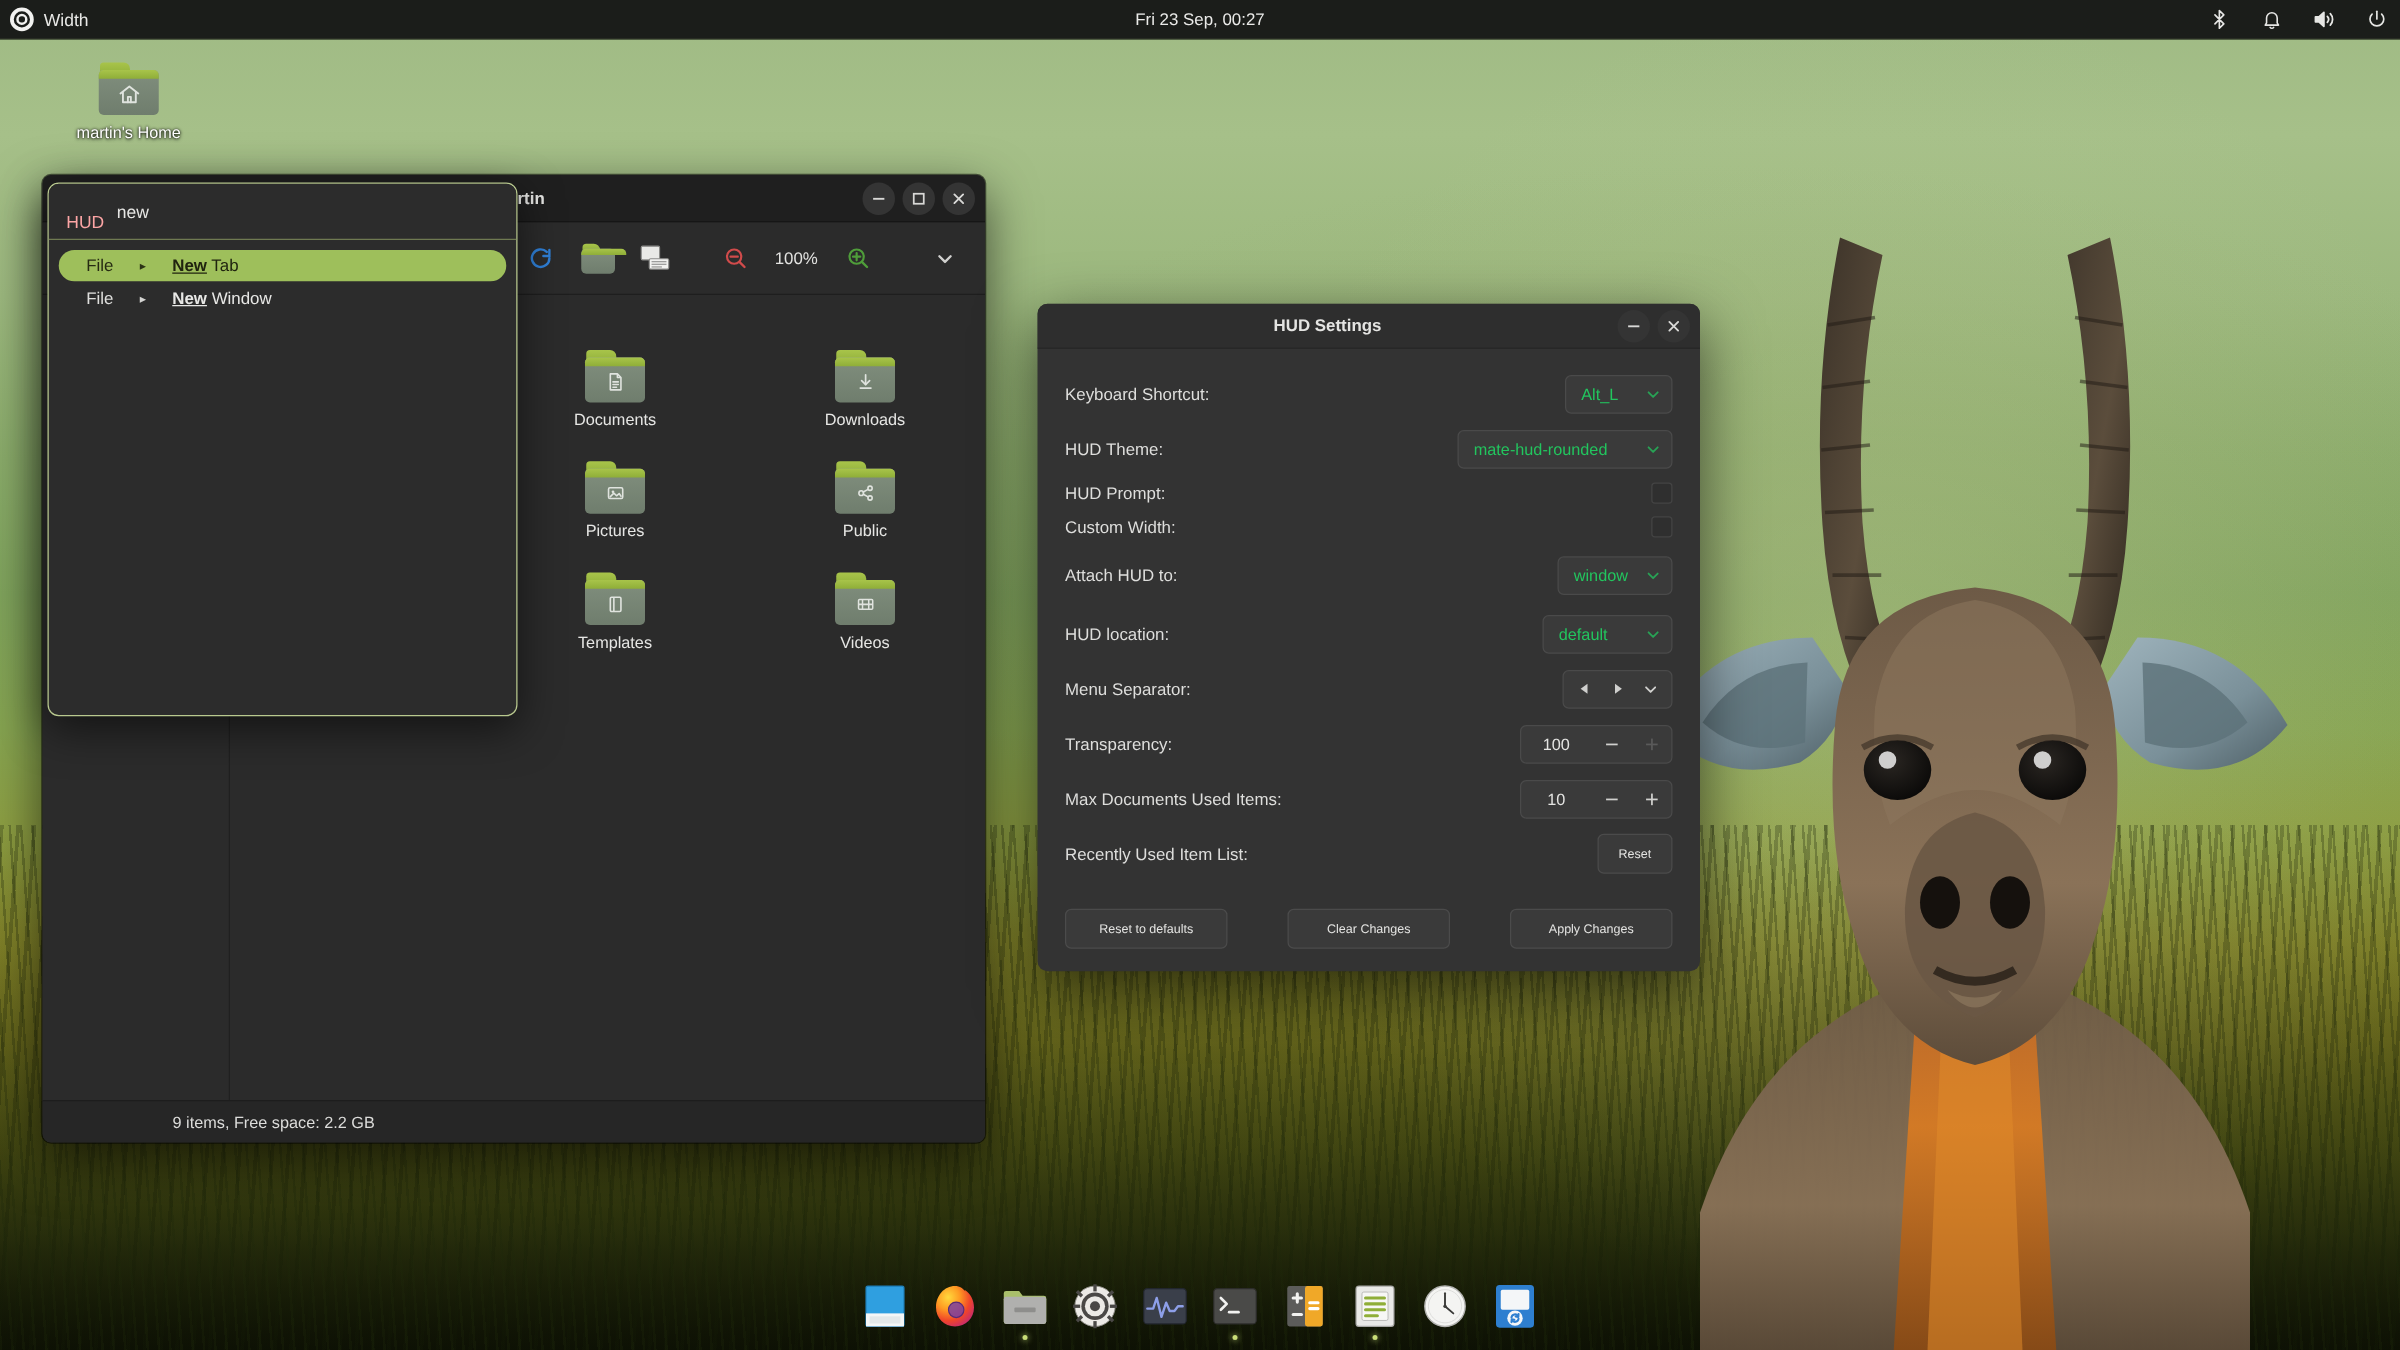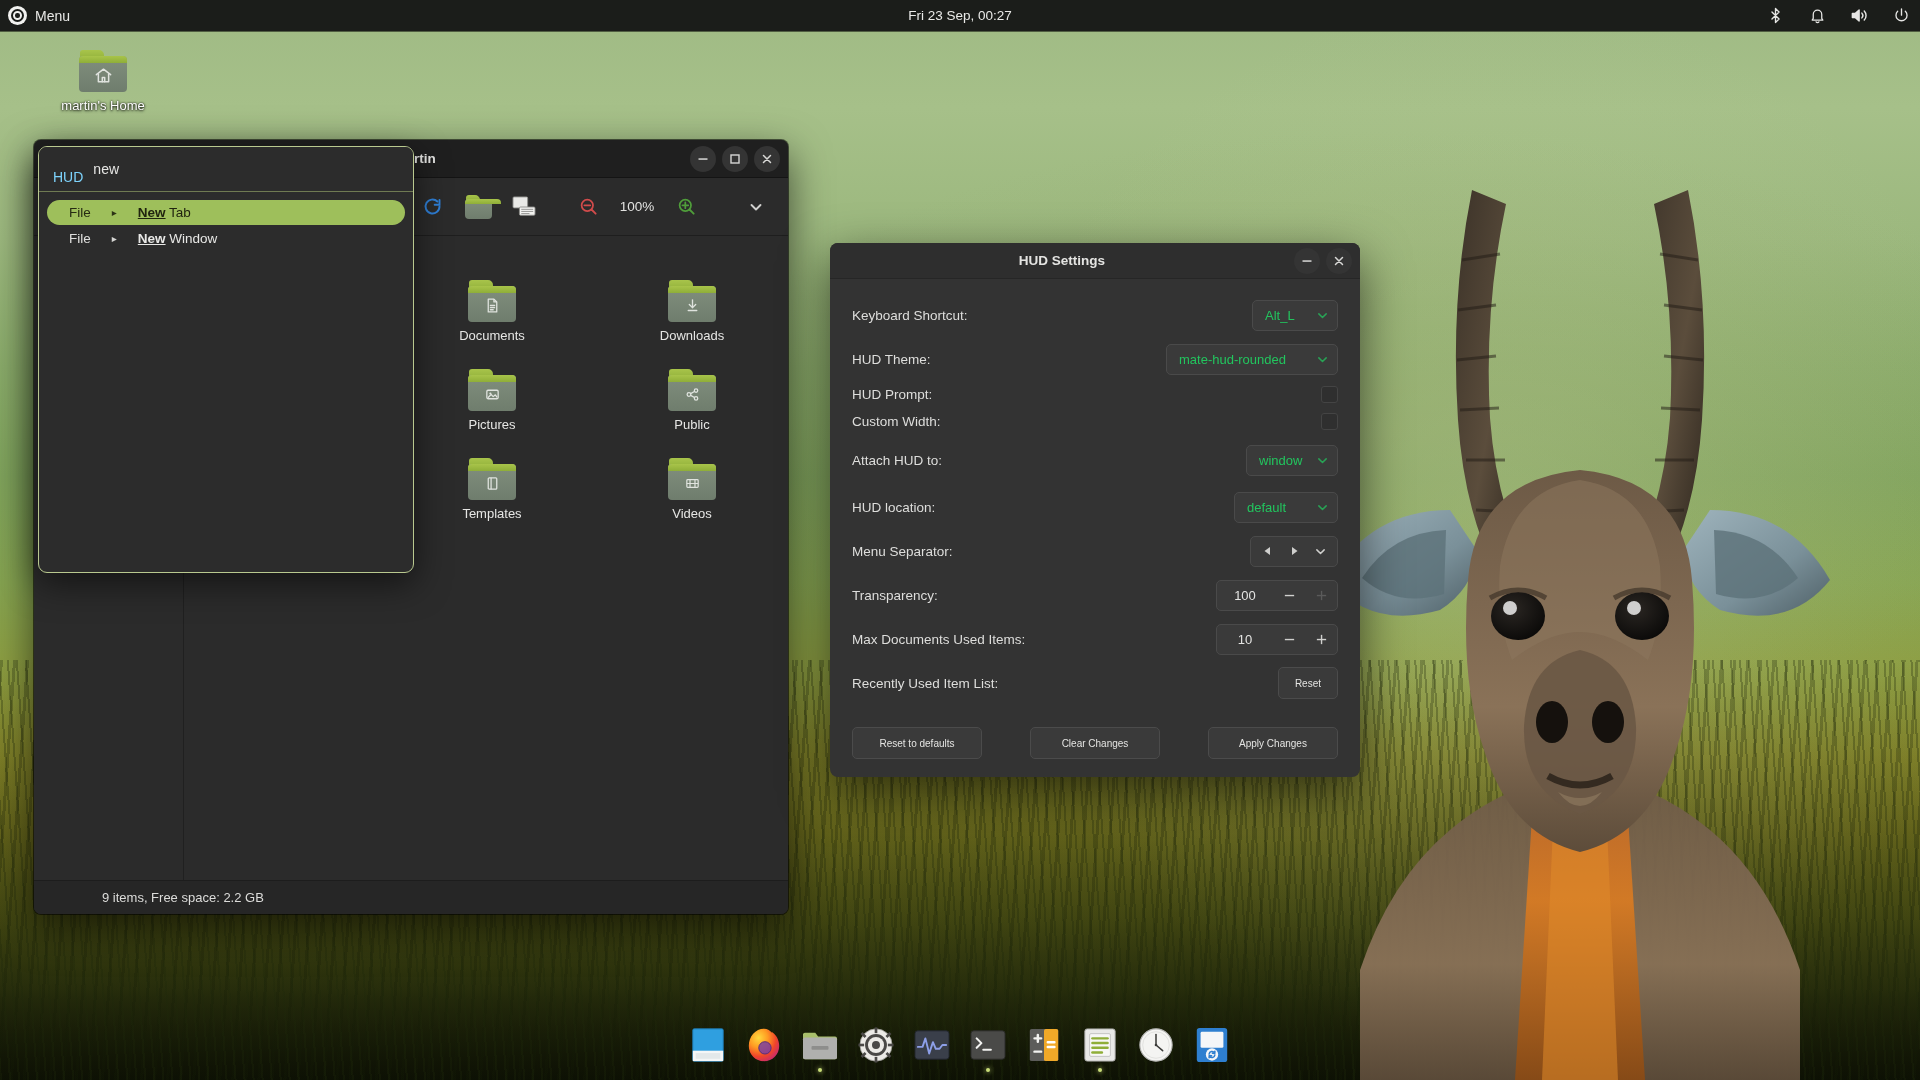--- a/index.html
+++ b/index.html
@@ -231,21 +231,21 @@
   .fm-item .label {
     margin-top: 6px; font-size: 13px; color:#e6e6e4;
     white-space: nowrap;
   }
   #fm-status {
     position:absolute; left:0; right:0; bottom:0;
     height: 34px;
     background:#262626;
     border-top: 1px solid #1d1d1d;
     display:flex; align-items:center;
-    padding-left: 68px;
+    padding-left: 104px;
     font-size: 13px; color:#dcdcda;
   }
 
   
   #hud {
     position:absolute;
     left: 38px; top: 146px;
     width: 376px; height: 427px;
     background: #2c2c2c;
     border: 1px solid #b9c98f;
@@ -254,21 +254,21 @@
     box-shadow: 0 10px 34px rgba(0,0,0,0.55);
     overflow:hidden;
   }
   #hud-entry {
     height: 45px;
     display:flex; align-items:center; gap: 10px;
     padding: 0 14px;
     border-bottom: 1px solid #6f7a52;
     background: #2c2c2c;
   }
-  #hud-entry .hud-tag { font-size: 14px; color:#7dd3fc;margin-top:16px; }
+  #hud-entry .hud-tag { font-size: 14px; color:#fca5a5;margin-top:16px; }
   #hud-entry .hud-query { font-size: 14px; color:#e6e6e4; }
   #hud-results { padding: 8px 8px 0 8px; }
   .hud-row {
     display:flex; align-items:center; gap: 21px;
     height: 25px; padding: 0 22px;
     border-radius: 13px;
     font-size: 13.5px; color:#e8e8e6;
     cursor:pointer;
     margin-bottom: 1px;
   }
@@ -840,21 +840,21 @@
   <div id="hs-actions">
     <button class="btn">Reset to defaults</button>
     <button class="btn">Clear Changes</button>
     <button class="btn">Apply Changes</button>
   </div>
 </div>
 
 <div id="top-panel">
   <div id="menu-button">
     <span class="ubuntu-logo"></span>
-    <span>Menu</span>
+    <span>Width</span>
   </div>
   <div id="panel-clock">Fri 23 Sep, 00:27</div>
   <div id="tray">
     <div class="tray-icon">
       <svg width="17" height="17" viewBox="0 0 24 24" fill="none" stroke="currentColor" stroke-width="1.9" stroke-linejoin="round" stroke-linecap="round">
         <path d="M12 2 L17 7 L7 17 M12 22 L12 2 M12 22 L17 17 L7 7"></path>
       </svg>
     </div>
     <div class="tray-icon">
       <svg width="17" height="17" viewBox="0 0 24 24" fill="none" stroke="currentColor" stroke-width="1.8" stroke-linejoin="round" stroke-linecap="round">

